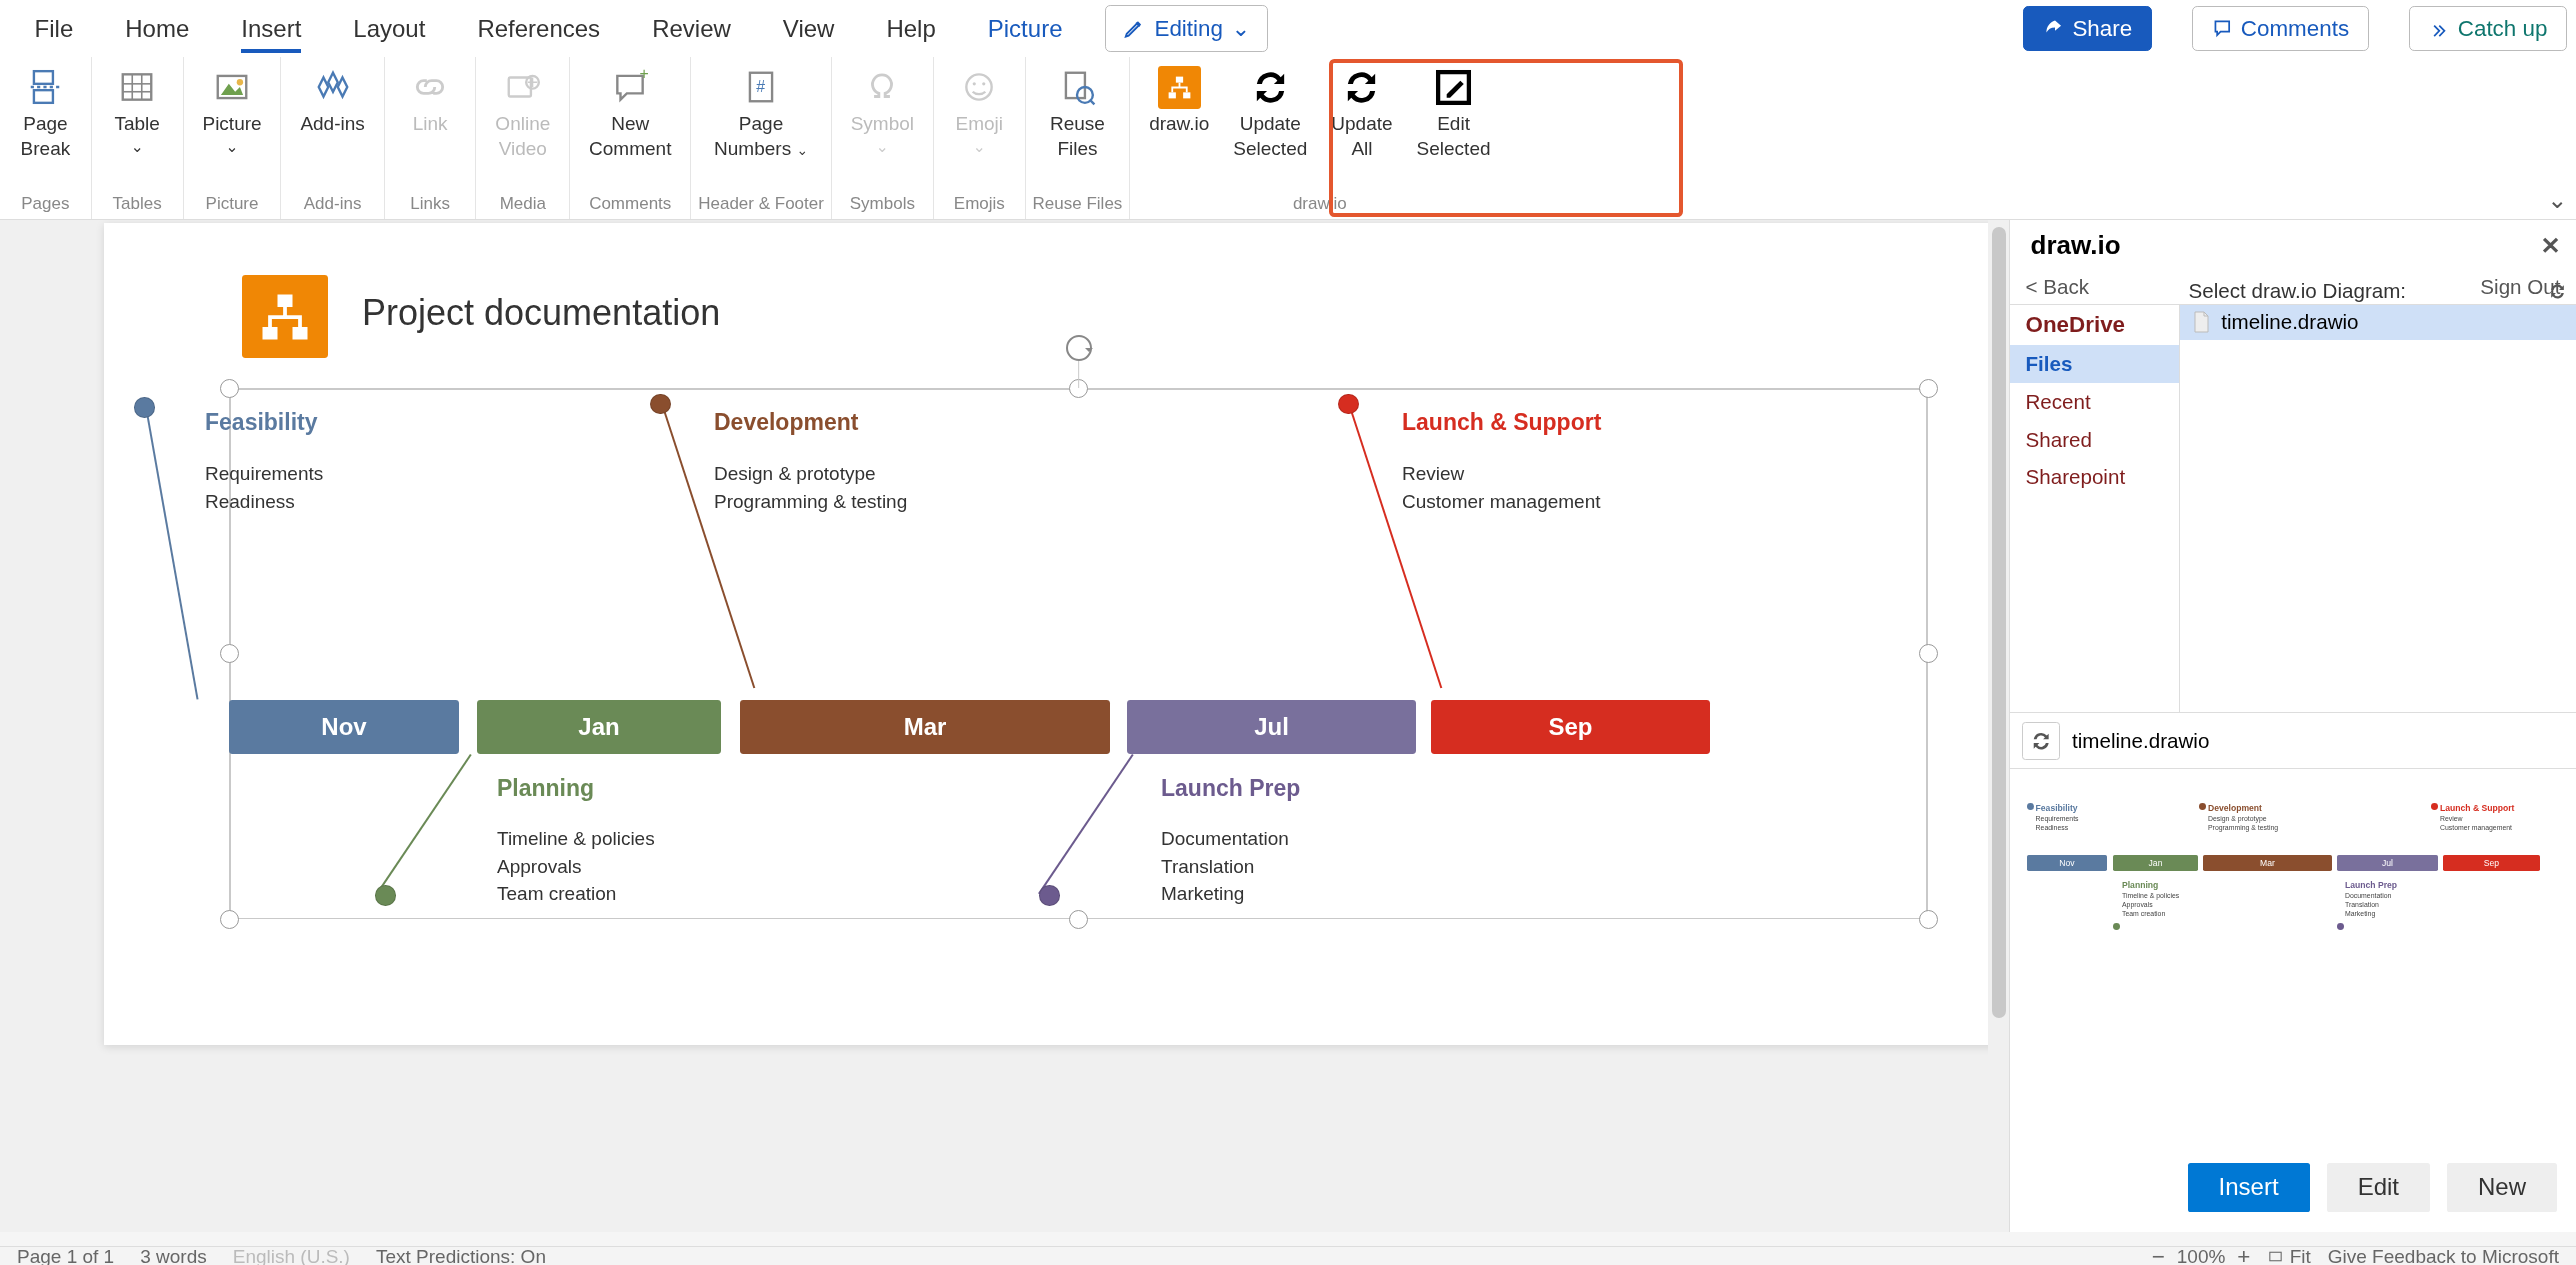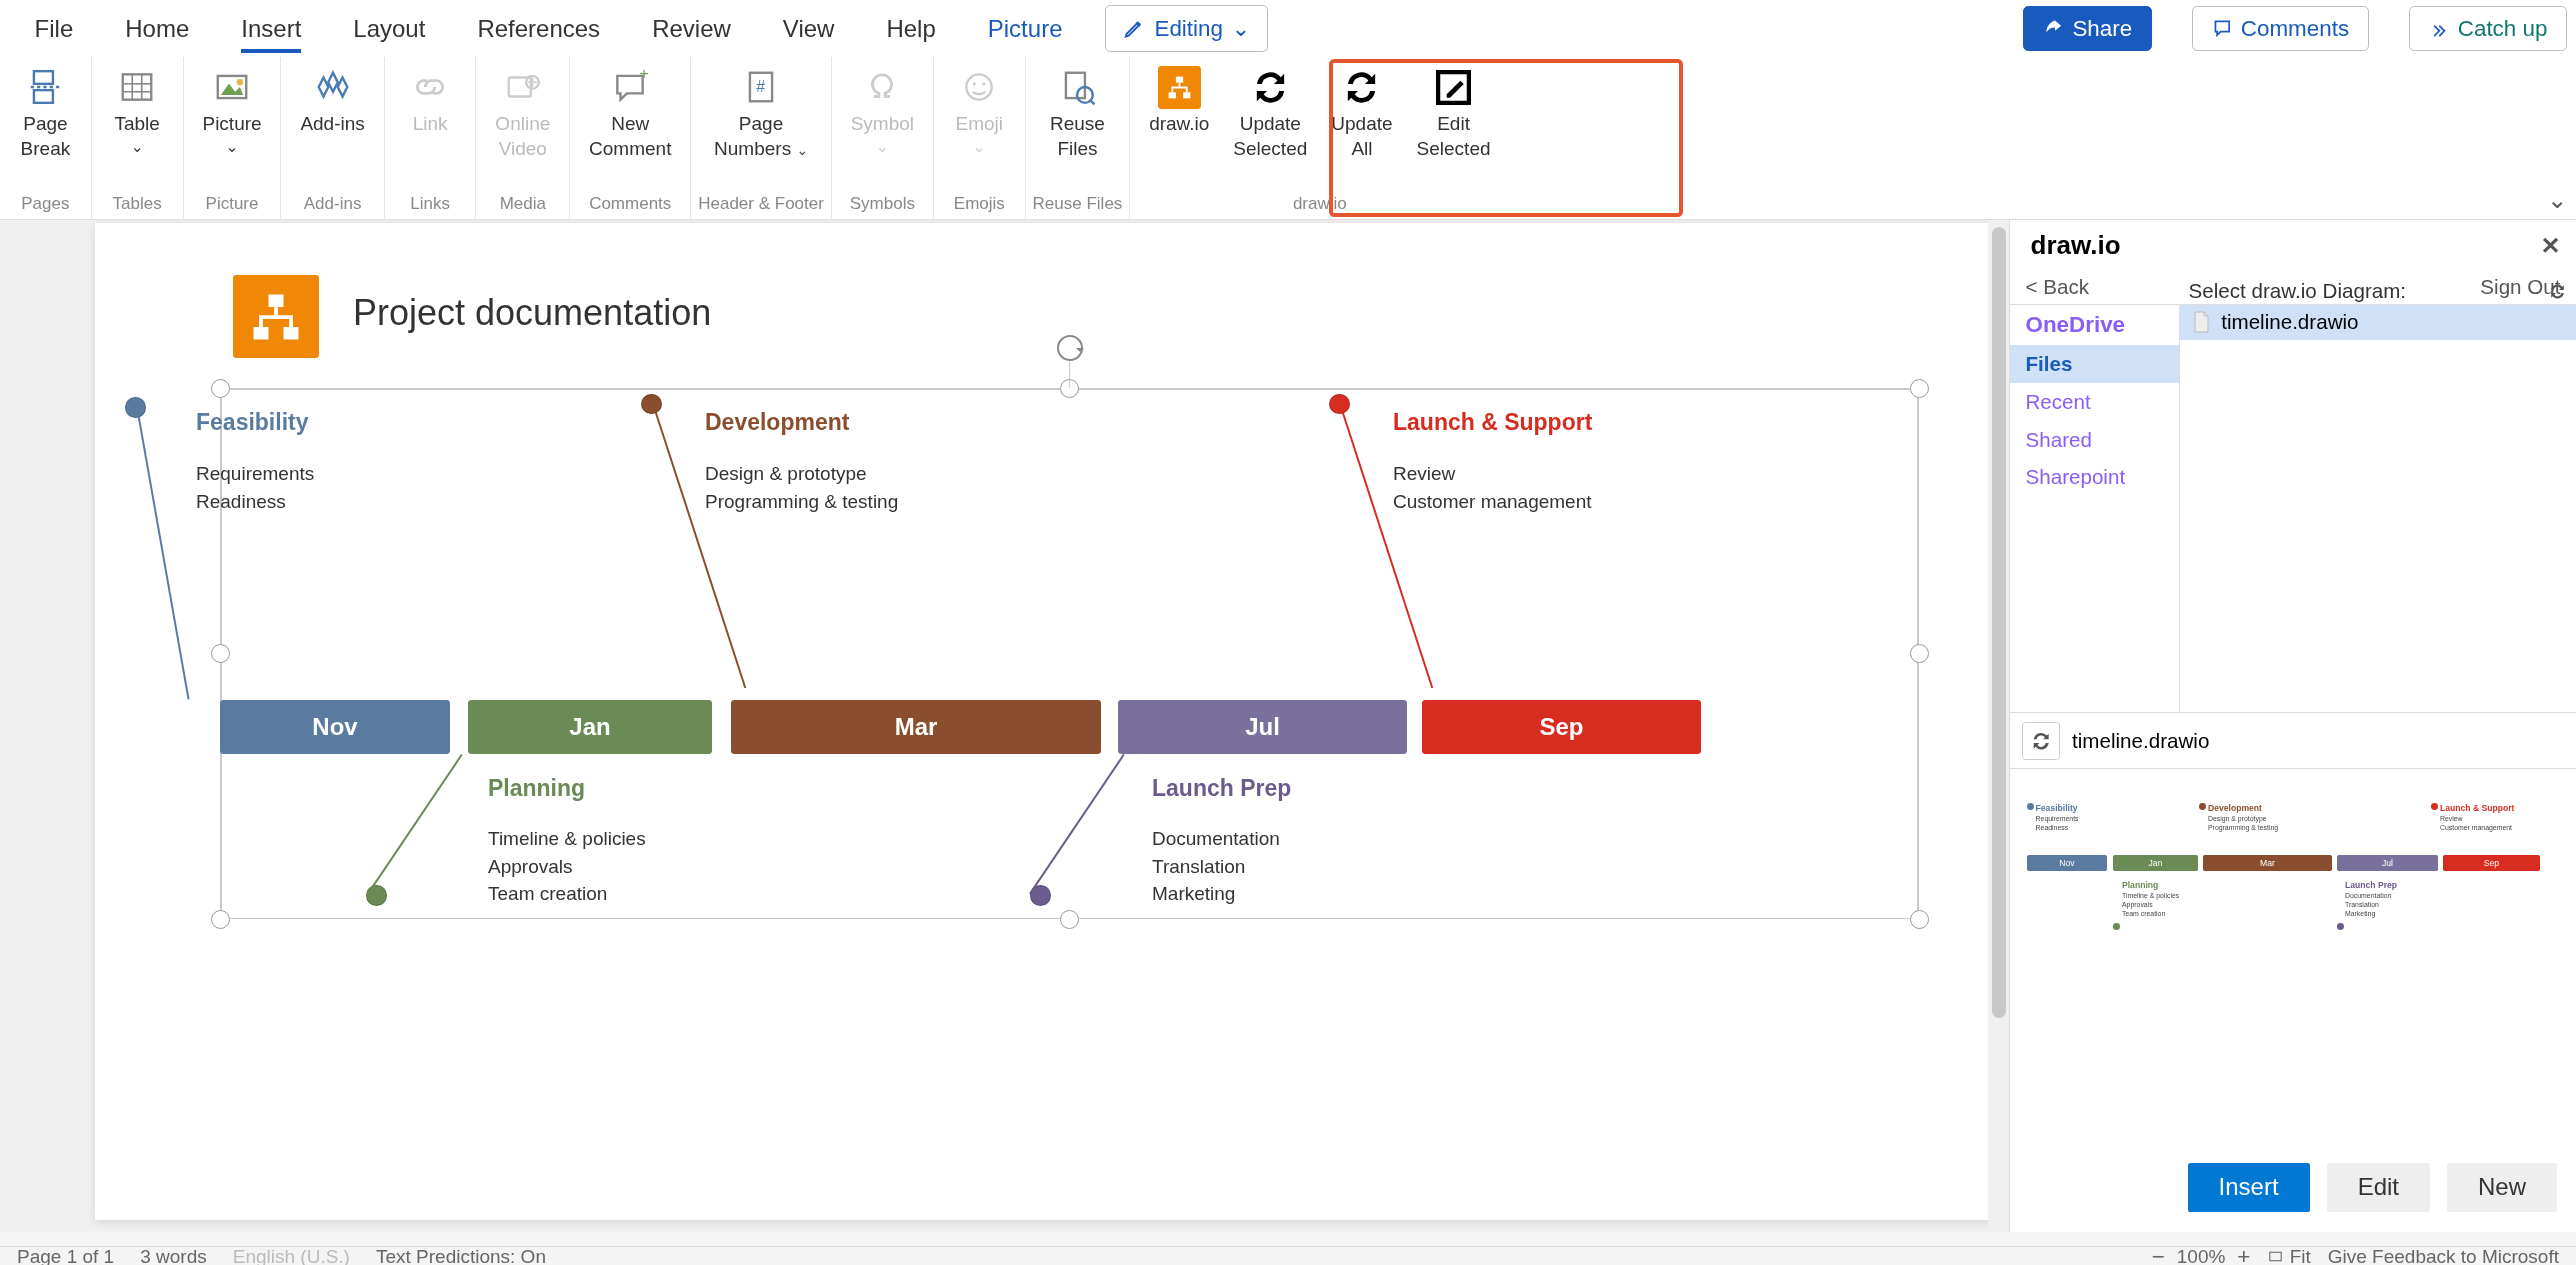--- a/index.html
+++ b/index.html
@@ -26,21 +26,21 @@
 .rgroup .item { display: flex; flex-direction: column; align-items: center; justify-content: flex-start; padding: 5.2px 12px 0; font-size: 19px; color: #333; line-height: 1.3; min-width: 77px; }
 .rgroup .item.disabled { color: #bbb; }
 .rgroup .item .icon { height: 43px; display: flex; align-items: center; justify-content: center; margin-bottom: 3.4px; }
 .rgroup .glabel { font-size: 17px; color: #888; padding: 3.4px 0 5.2px; }
 .ribbon .highlight { position: absolute; border: 4.3px solid #e4572e; border-radius: 5.2px; top: 1.7px; left: 1329px; width: 354px; height: 158px; pointer-events: none; }
 .ribbon-caret { position: absolute; right: 8.6px; bottom: 5.2px; font-size: 24px; color: #555; }
 
 
 .workspace { position: absolute; top: 220px; left: 0; right: 0; bottom: 34px; display: flex; background: #f0f0f0; }
 .doc-area { flex: 1; position: relative; overflow: hidden; }
-.page { position: absolute; top: 3.4px; left: 95px; width: 1917px; height: 997px; background: #fff; box-shadow: 0 1.7px 8.6px rgba(0,0,0,.12); }
+.page { position: absolute; top: 3.4px; left: 104px; width: 1917px; height: 822px; background: #fff; box-shadow: 0 1.7px 8.6px rgba(0,0,0,.12); }
 .page .header-logo { position: absolute; top: 52px; left: 138px; width: 86px; height: 83px; background: #f08705; border-radius: 3.4px; display: flex; align-items: center; justify-content: center; }
 .page .header-title { position: absolute; top: 69px; left: 258px; font-size: 36px; color: #333; }
 
 .sel-frame { position: absolute; top: 165px; left: 125px; width: 1699px; height: 531px; }
 .sel-frame .bline { position: absolute; background: #c9c9c9; }
 .sel-frame .handle { position: absolute; width: 19px; height: 19px; border: 1.7px solid #999; border-radius: 50%; background: #fff; }
 .sel-frame .rotate { position: absolute; top: -53px; left: 50%; transform: translateX(-50%); width: 26px; height: 26px; border: 2.6px solid #888; border-radius: 50%; }
 .sel-frame .rotate::after { content: ""; position: absolute; right: -3.4px; top: 10.3px; border: 4.3px solid transparent; border-top-color: #888; }
 .sel-frame .stem { position: absolute; top: -29px; left: 50%; width: 1.7px; height: 29px; background: #c9c9c9; transform: translateX(-50%); }
 
@@ -52,21 +52,21 @@
 .phase-items { position: absolute; font-size: 19px; color: #333; line-height: 1.45; }
 .month-box { position: absolute; height: 54px; display: flex; align-items: center; justify-content: center; color: #fff; font-weight: 600; font-size: 24px; border-radius: 3.4px; }
 
 
 .panel { width: 567px; background: #fff; border-left: 0.9px solid #ddd; display: flex; flex-direction: column; position: relative; }
 .panel .pheader { display: flex; align-items: center; justify-content: space-between; padding: 10.3px 15.5px 8.6px 20.6px; font-size: 26px; font-weight: 600; }
 .panel .pheader .close { font-size: 24px; color: #555; cursor: pointer; }
 .panel .toolbar { display: flex; align-items: center; justify-content: space-between; padding: 5.2px 15.5px; font-size: 20.6px; color: #555; }
 .panel .browser { display: flex; border-top: 0.9px solid #ddd; border-bottom: 0.9px solid #ddd; height: 409px; }
 .panel .sources { width: 170px; border-right: 0.9px solid #ddd; display: flex; flex-direction: column; }
-.panel .src { padding: 6.9px 15.5px; font-size: 20.6px; color: #8b5cf6; }
+.panel .src { padding: 6.9px 15.5px; font-size: 20.6px; color: #7f1d1d; }
 .panel .src.header { font-weight: 700; font-size: 22.4px; }
 .panel .src.sel { background: #cfe0f7; color: #185abd; font-weight: 700; }
 .panel .filelist { flex: 1; position: relative; }
 .panel .filelist .frow { display: flex; align-items: center; gap: 8.6px; padding: 5.2px 8.6px; font-size: 20.6px; }
 .panel .filelist .frow.sel { background: #cfe0f7; }
 .panel .filelist .select-label { position: absolute; top: -31px; left: 0; right: 0; padding: 5.2px 8.6px; font-size: 20.6px; color: #333; display:flex; align-items:center; justify-content: space-between; }
 .panel .preview-header { display: flex; align-items: center; gap: 12px; padding: 8.6px 12px; border-bottom: 0.9px solid #ddd; font-size: 20.6px; }
 .panel .preview-header .refresh { width: 38px; height: 38px; border: 0.9px solid #ccc; border-radius: 3.4px; display:flex; align-items:center; justify-content:center; }
 .panel .preview { height: 378px; background: #fff; position: relative; }
 .panel .preview .mini { position: absolute; left: 17px; right: 17px; top: 34px; bottom: 52px; }

